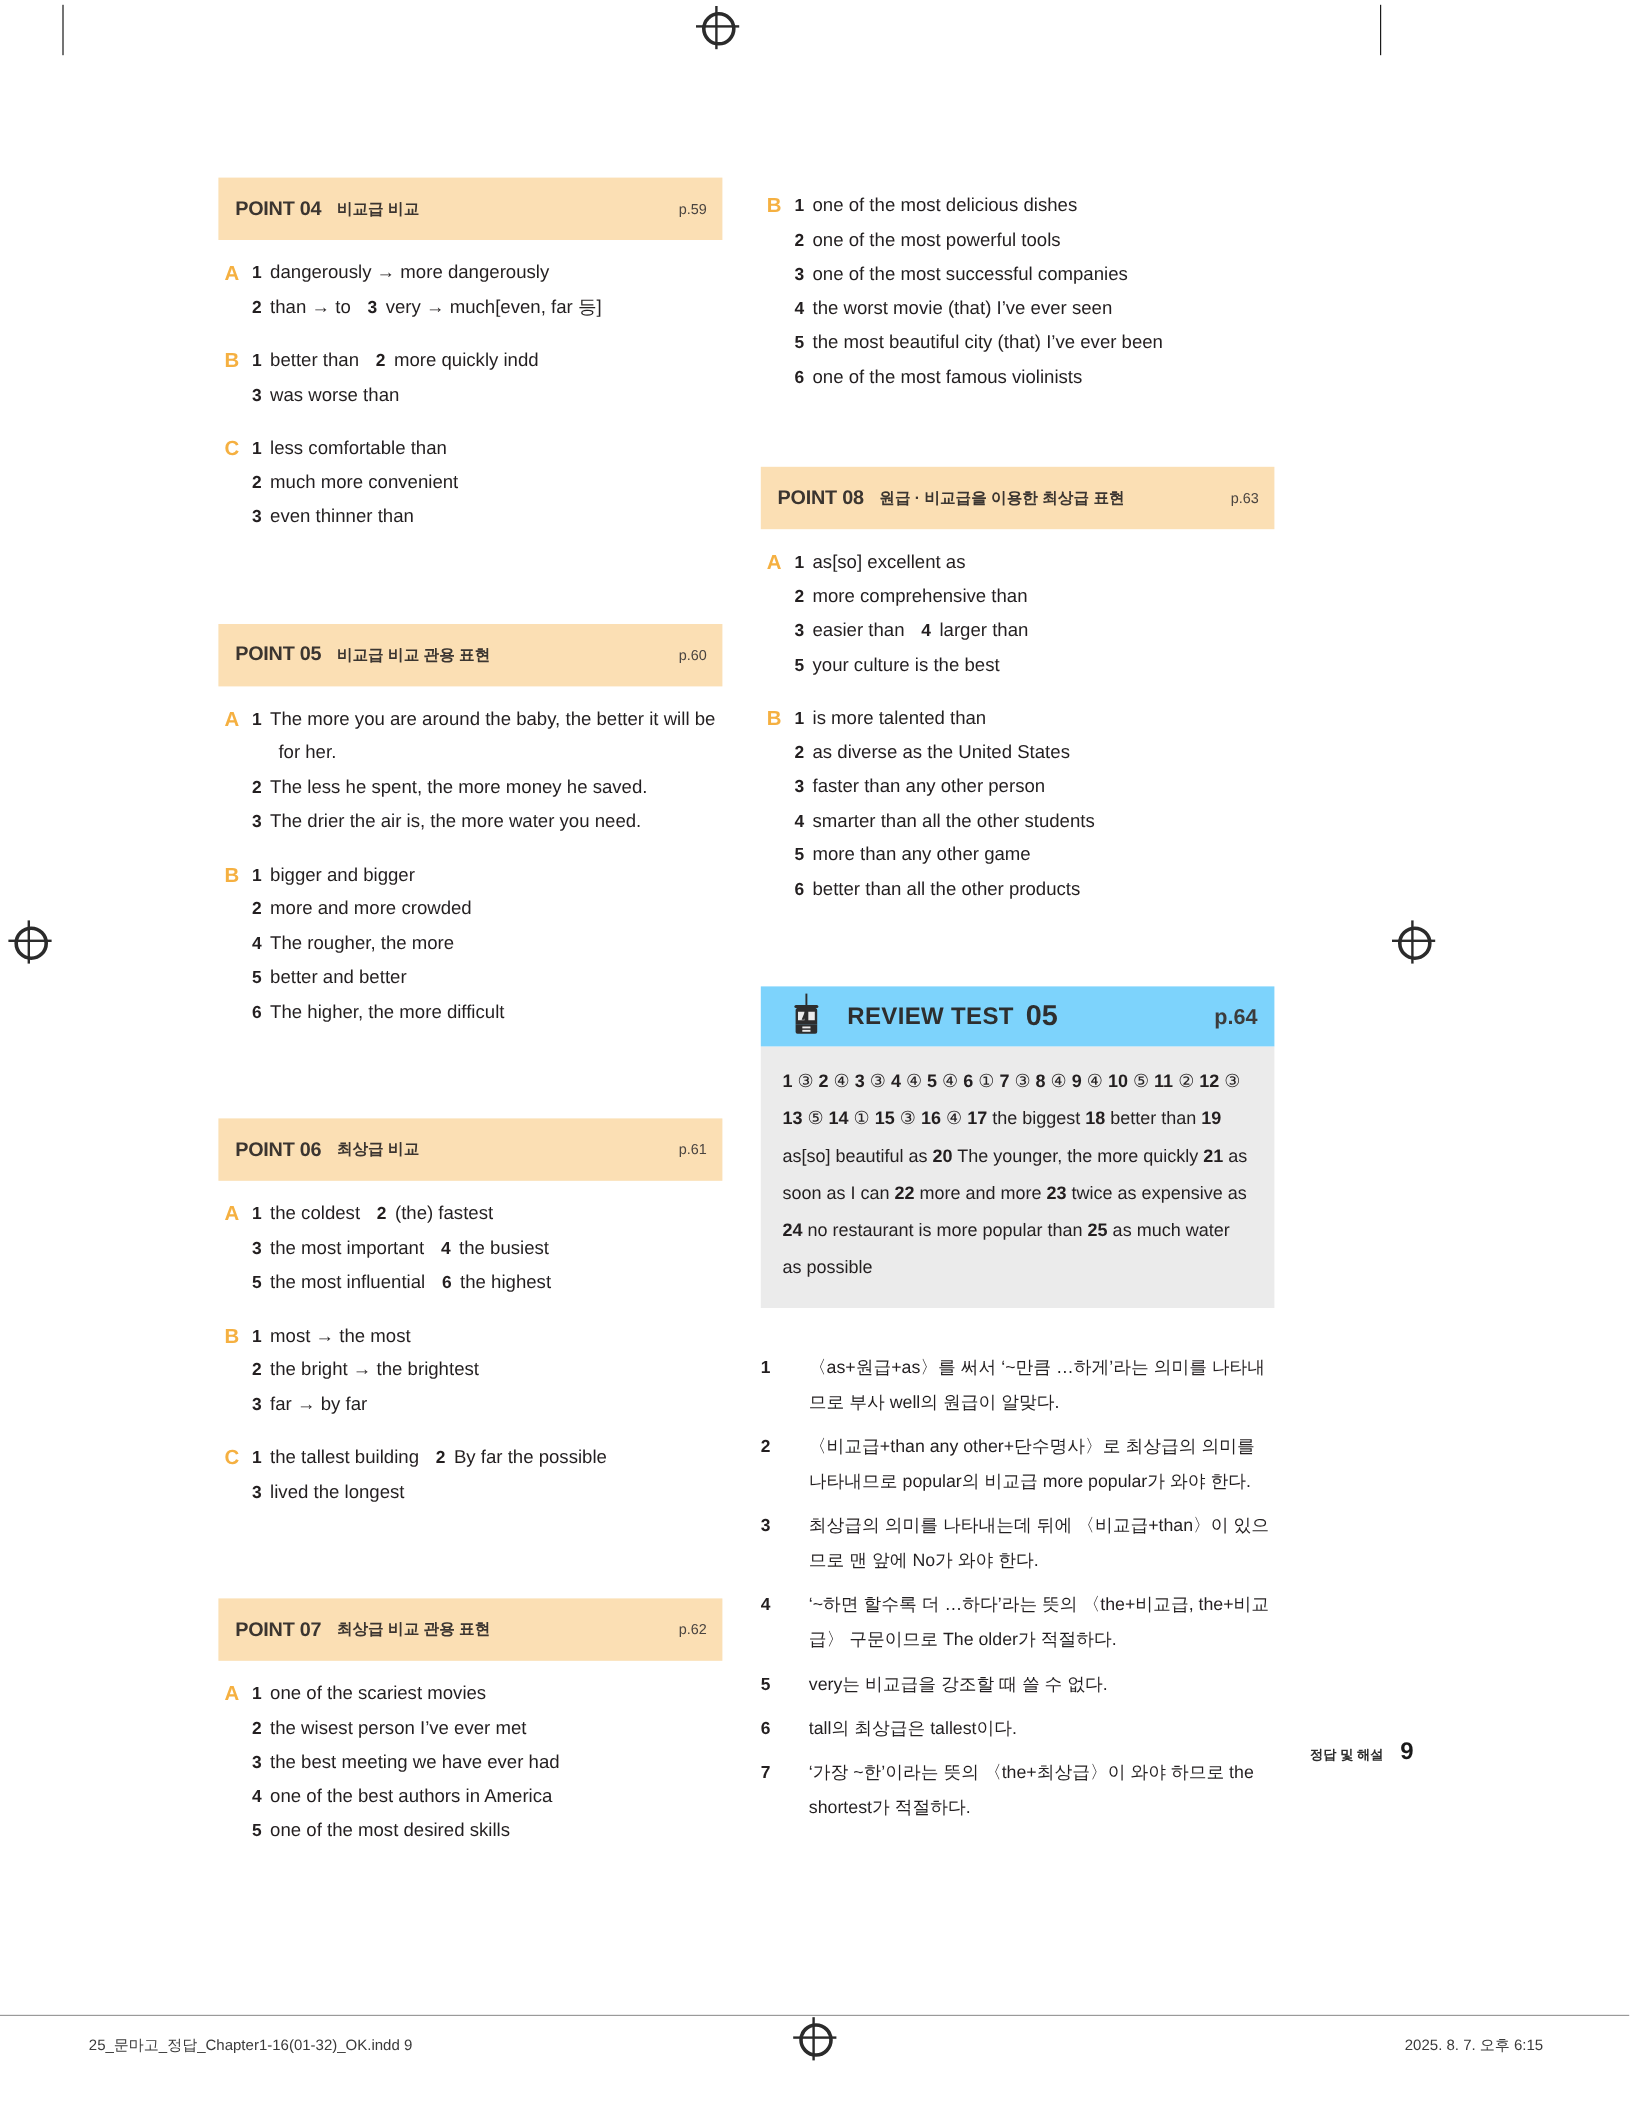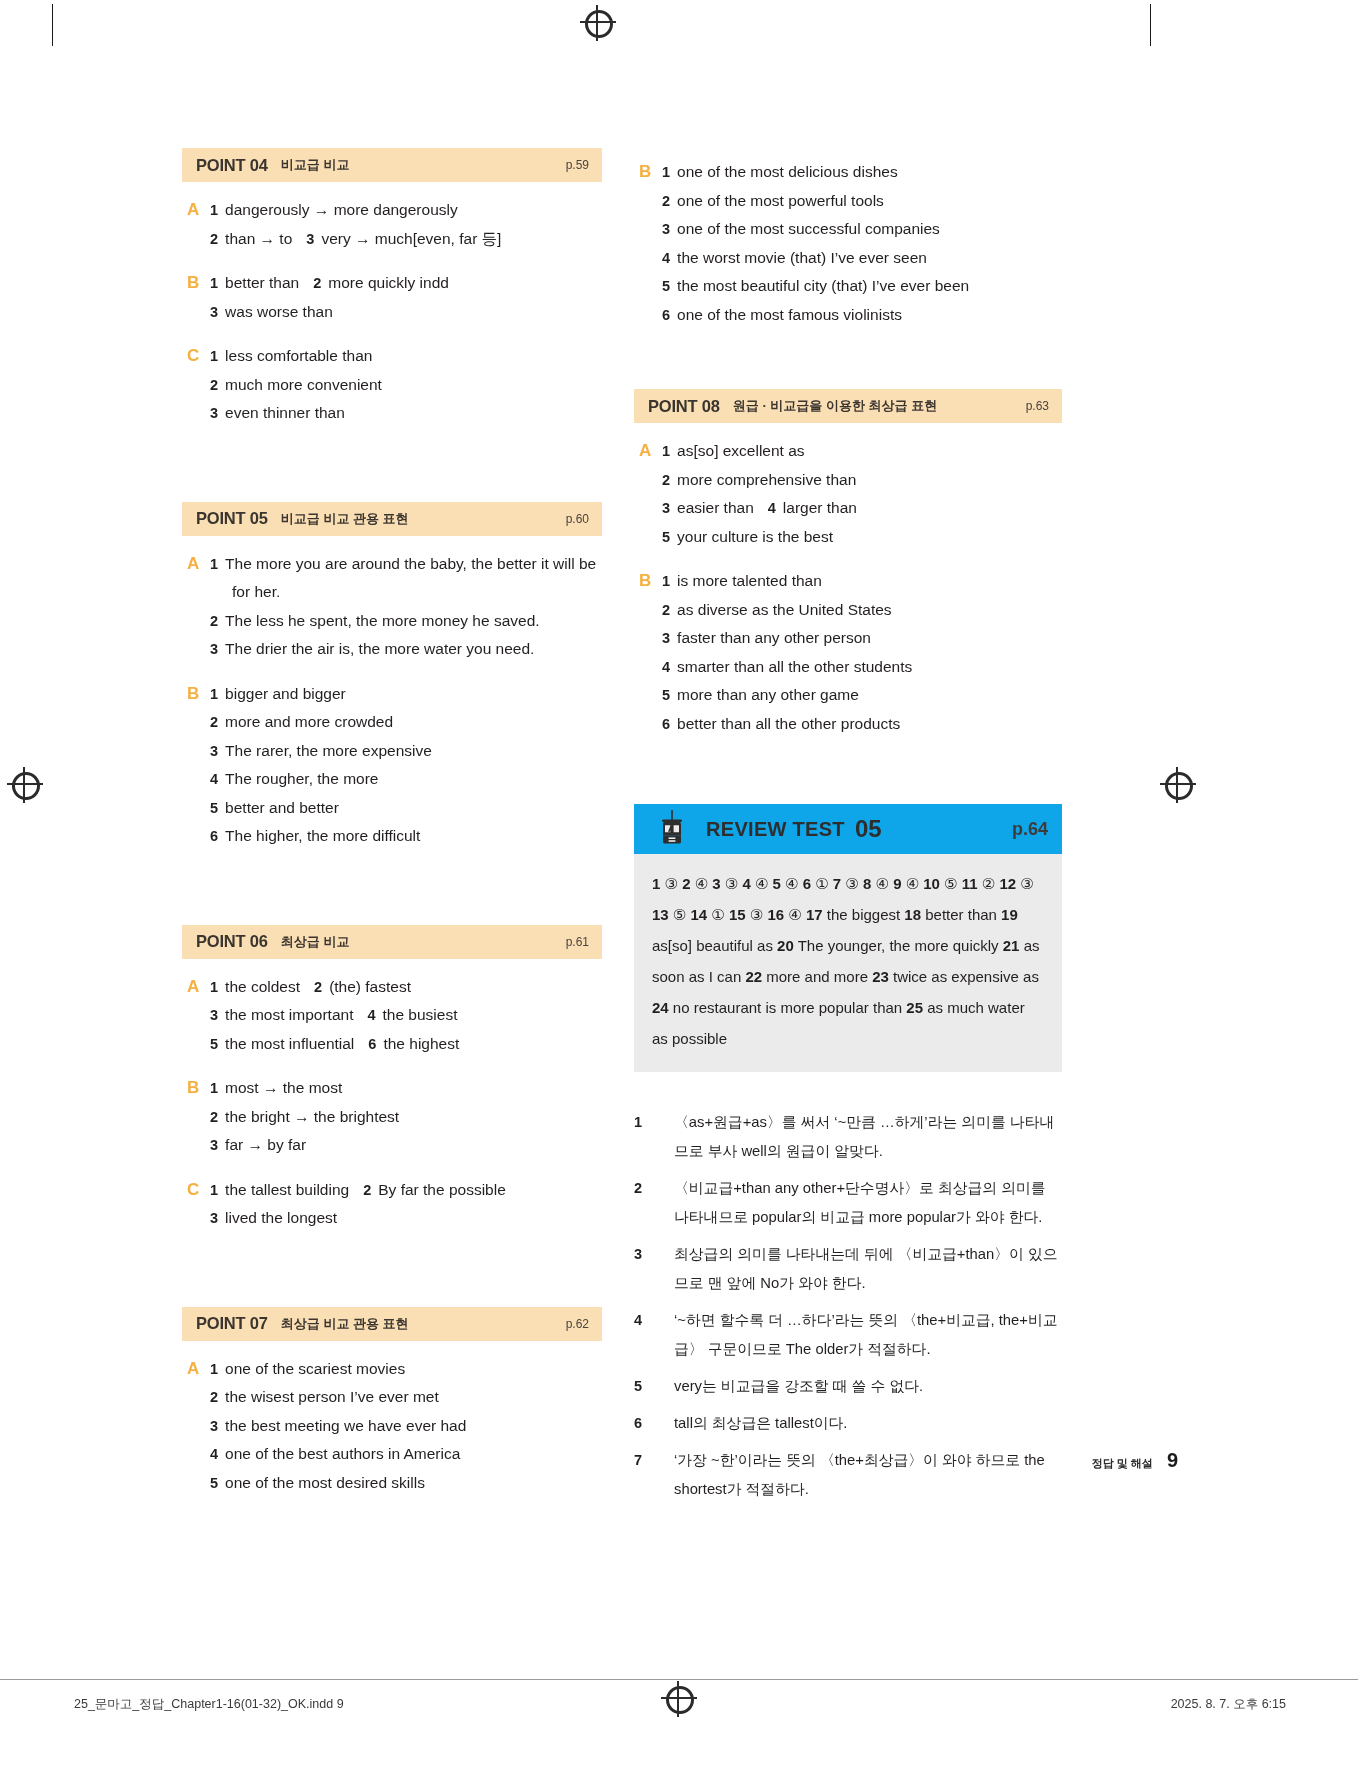--- a/index.html
+++ b/index.html
@@ -62,21 +62,21 @@
     top: 0;
     width: 420px;
   }
   .col-left { left: 0; }
   .col-right { left: 452px; width: 428px; }
 
   
   .point-bar {
     position: relative;
     background: #fbdfb4;
-    height: 34px;
+    height: 52px;
     display: flex;
     align-items: center;
     padding-left: 14px;
     margin-bottom: 14px;
   }
   .point-bar .pt-label {
     font-size: 16.5px;
     font-weight: bold;
     letter-spacing: -0.2px;
     color: #3b3530;
@@ -130,21 +130,21 @@
   .indent-hang {
     padding-left: 22px;
     text-indent: -22px;
   }
 
   
   .review-box {
     margin-top: 6px;
   }
   .review-head {
-    background: #0ea5e9;
+    background: #7dd3fc;
     height: 50px;
     display: flex;
     align-items: center;
     position: relative;
     padding-left: 18px;
   }
   .review-head .rt-title {
     font-size: 20px;
     font-weight: bold;
     letter-spacing: 0.3px;
@@ -331,23 +331,20 @@
         </div>
       </div>
       <div class="group">
         <div class="group-letter">B</div>
         <div class="group-items">
           <div class="ans-line">
             <span class="num">1</span><span>bigger and bigger</span>
           </div>
           <div class="ans-line">
             <span class="num">2</span><span>more and more crowded</span>
-          </div>
-          <div class="ans-line">
-            <span class="num">3</span><span>The rarer, the more expensive</span>
           </div>
           <div class="ans-line">
             <span class="num">4</span><span>The rougher, the more</span>
           </div>
           <div class="ans-line">
             <span class="num">5</span><span>better and better</span>
           </div>
           <div class="ans-line">
             <span class="num">6</span><span>The higher, the more difficult</span>
           </div>

